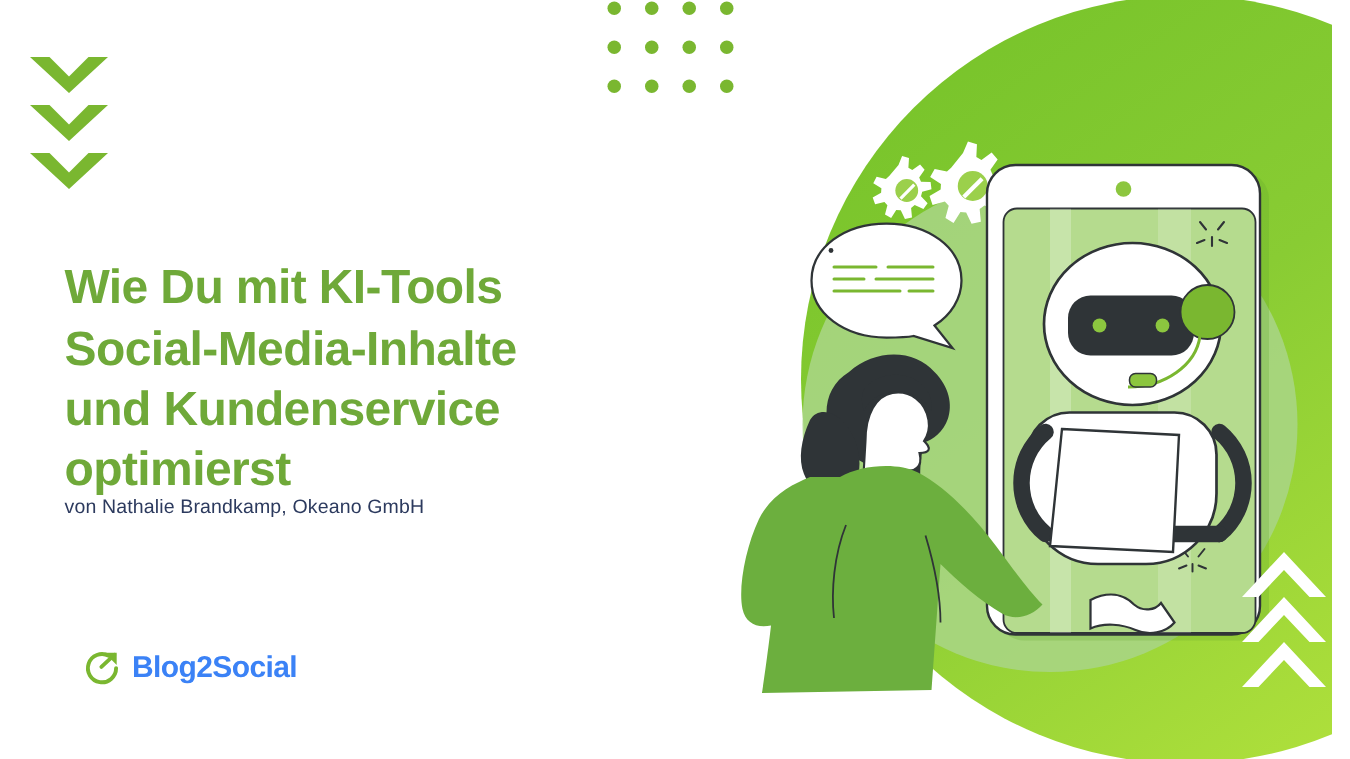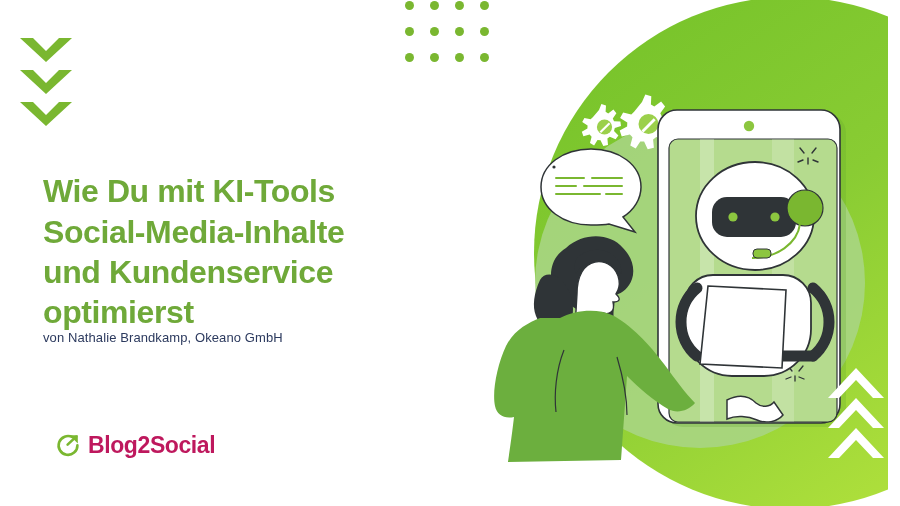--- a/index.html
+++ b/index.html
@@ -57,21 +57,21 @@
     letter-spacing:0.1px;
   }
 
   
   .logo{
     position:absolute;left:55px;top:432px;
     display:flex;align-items:center;gap:7px;
   }
   .logo-mark{width:26px;height:26px;display:block;}
   .logo-text{
-    font-size:23px;font-weight:bold;color:#be185d;
+    font-size:20px;font-weight:bold;color:#3b82f6;
     letter-spacing:-0.4px;line-height:1;
   }
 
   
   .illus{
     position:absolute;left:0;top:0;width:900px;height:506px;
     pointer-events:none;
   }
   .illus svg{display:block;width:900px;height:506px;}
 </style>

